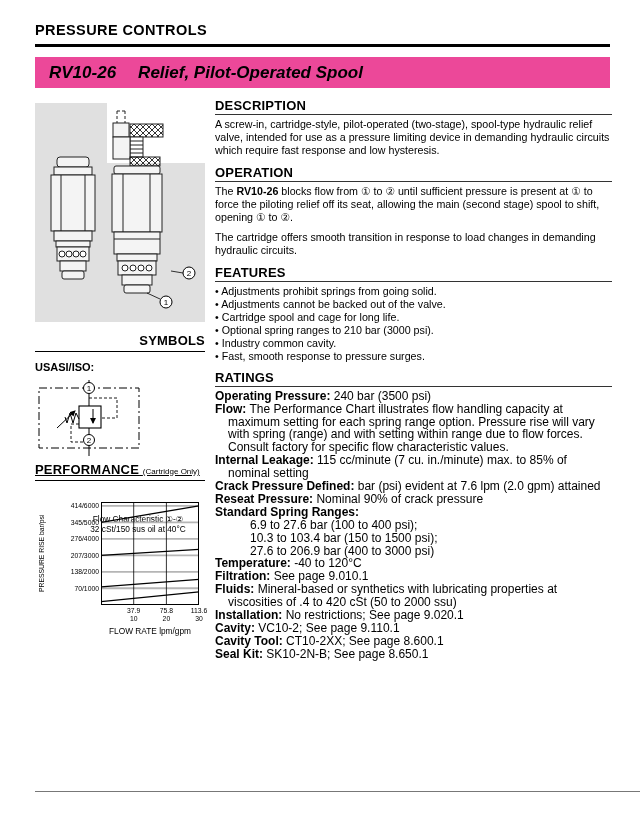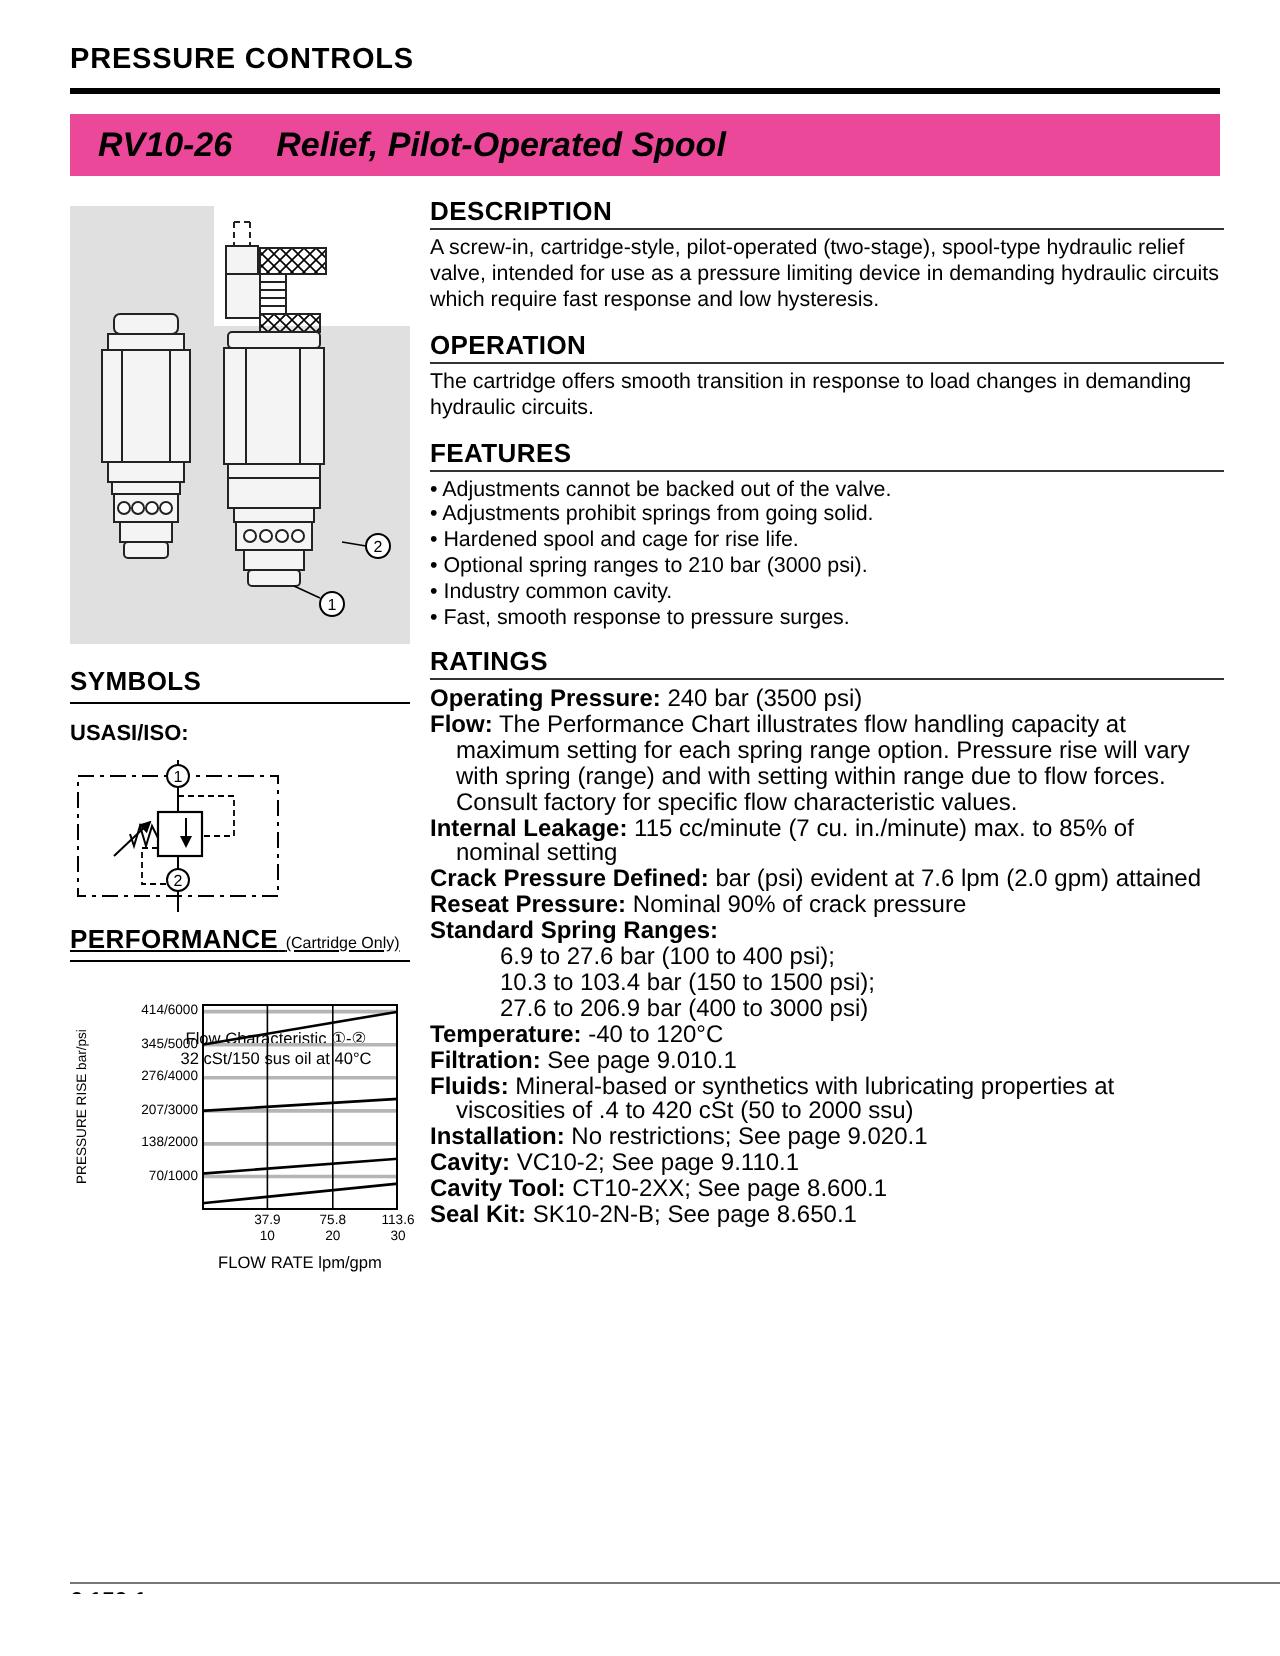--- a/index.html
+++ b/index.html
@@ -10,21 +10,21 @@
   .kicker{position:absolute;left:35px;top:22px;font-size:14.5px;font-weight:bold;letter-spacing:.4px;}
   .top-rule{position:absolute;left:35px;top:44px;width:575px;height:3px;background:#000;}
   .title-banner{position:absolute;left:35px;top:57px;width:575px;height:31px;background:#ec4899;}
   .title-banner .inner{padding-left:14px;line-height:31px;font-size:17px;font-weight:bold;font-style:italic;}
   .title-model{margin-right:22px;}
 
   
   .drawing-box{position:absolute;left:35px;top:103px;width:170px;height:219px;background:#e0e0e0;}
   .left-heading{position:absolute;left:35px;width:170px;font-size:13px;font-weight:bold;
                 border-bottom:1.5px solid #000;padding-bottom:3px;letter-spacing:.2px;}
-  .symbols-heading{top:333px;}
+  .symbols-heading{top:333px;text-align:right;}
   .usasi-label{position:absolute;left:35px;top:361px;font-size:11px;font-weight:bold;}
   .symbol-svg{position:absolute;left:35px;top:374px;}
   .performance-heading{top:462px;text-decoration:underline;}
   .performance-note{font-size:8px;font-weight:normal;letter-spacing:0;}
 
   
   .chart{position:absolute;left:35px;top:479px;width:178px;height:165px;font-size:7px;}
   .chart-title{position:absolute;left:28px;top:0;width:150px;text-align:center;font-size:8.3px;line-height:10px;margin-top:35px;}
   .plot-wrap{position:absolute;left:66px;top:23px;}
   .ytick{position:absolute;width:38px;text-align:right;font-size:6.8px;}
@@ -212,29 +212,30 @@
 
   <div class="right-col">
 
     <div class="section">
       <div class="section-heading">DESCRIPTION</div>
       <p class="para">A screw-in, cartridge-style, pilot-operated (two-stage), spool-type hydraulic relief valve, intended for use as a pressure limiting device in demanding hydraulic circuits which require fast response and low hysteresis.</p>
     </div>
 
     <div class="section">
       <div class="section-heading">OPERATION</div>
+      <p class="para"><span>The </span><b>RV10-26</b><span> blocks flow from ① to ② until sufficient pressure is present at ① to force the piloting relief off its seat, allowing the main (second stage) spool to shift, opening ① to ②.</span></p>
       <p class="para">The cartridge offers smooth transition in response to load changes in demanding hydraulic circuits.</p>
     </div>
 
     <div class="section">
       <div class="section-heading">FEATURES</div>
       <div id="features-list">
+          <div class="feature-item">Adjustments prohibit springs from going solid.</div>
           <div class="feature-item">Adjustments cannot be backed out of the valve.</div>
-          <div class="feature-item">Adjustments prohibit springs from going solid.</div>
-          <div class="feature-item">Hardened spool and cage for rise life.</div>
+          <div class="feature-item">Cartridge spool and cage for long life.</div>
           <div class="feature-item">Optional spring ranges to 210 bar (3000 psi).</div>
           <div class="feature-item">Industry common cavity.</div>
           <div class="feature-item">Fast, smooth response to pressure surges.</div>
         </div>
     </div>
 
     <div class="section">
       <div class="section-heading">RATINGS</div>
       <div id="ratings-list">
           <div class="rating-entry"><span class="rating-label">Operating Pressure:</span> 240 bar (3500 psi)</div>

